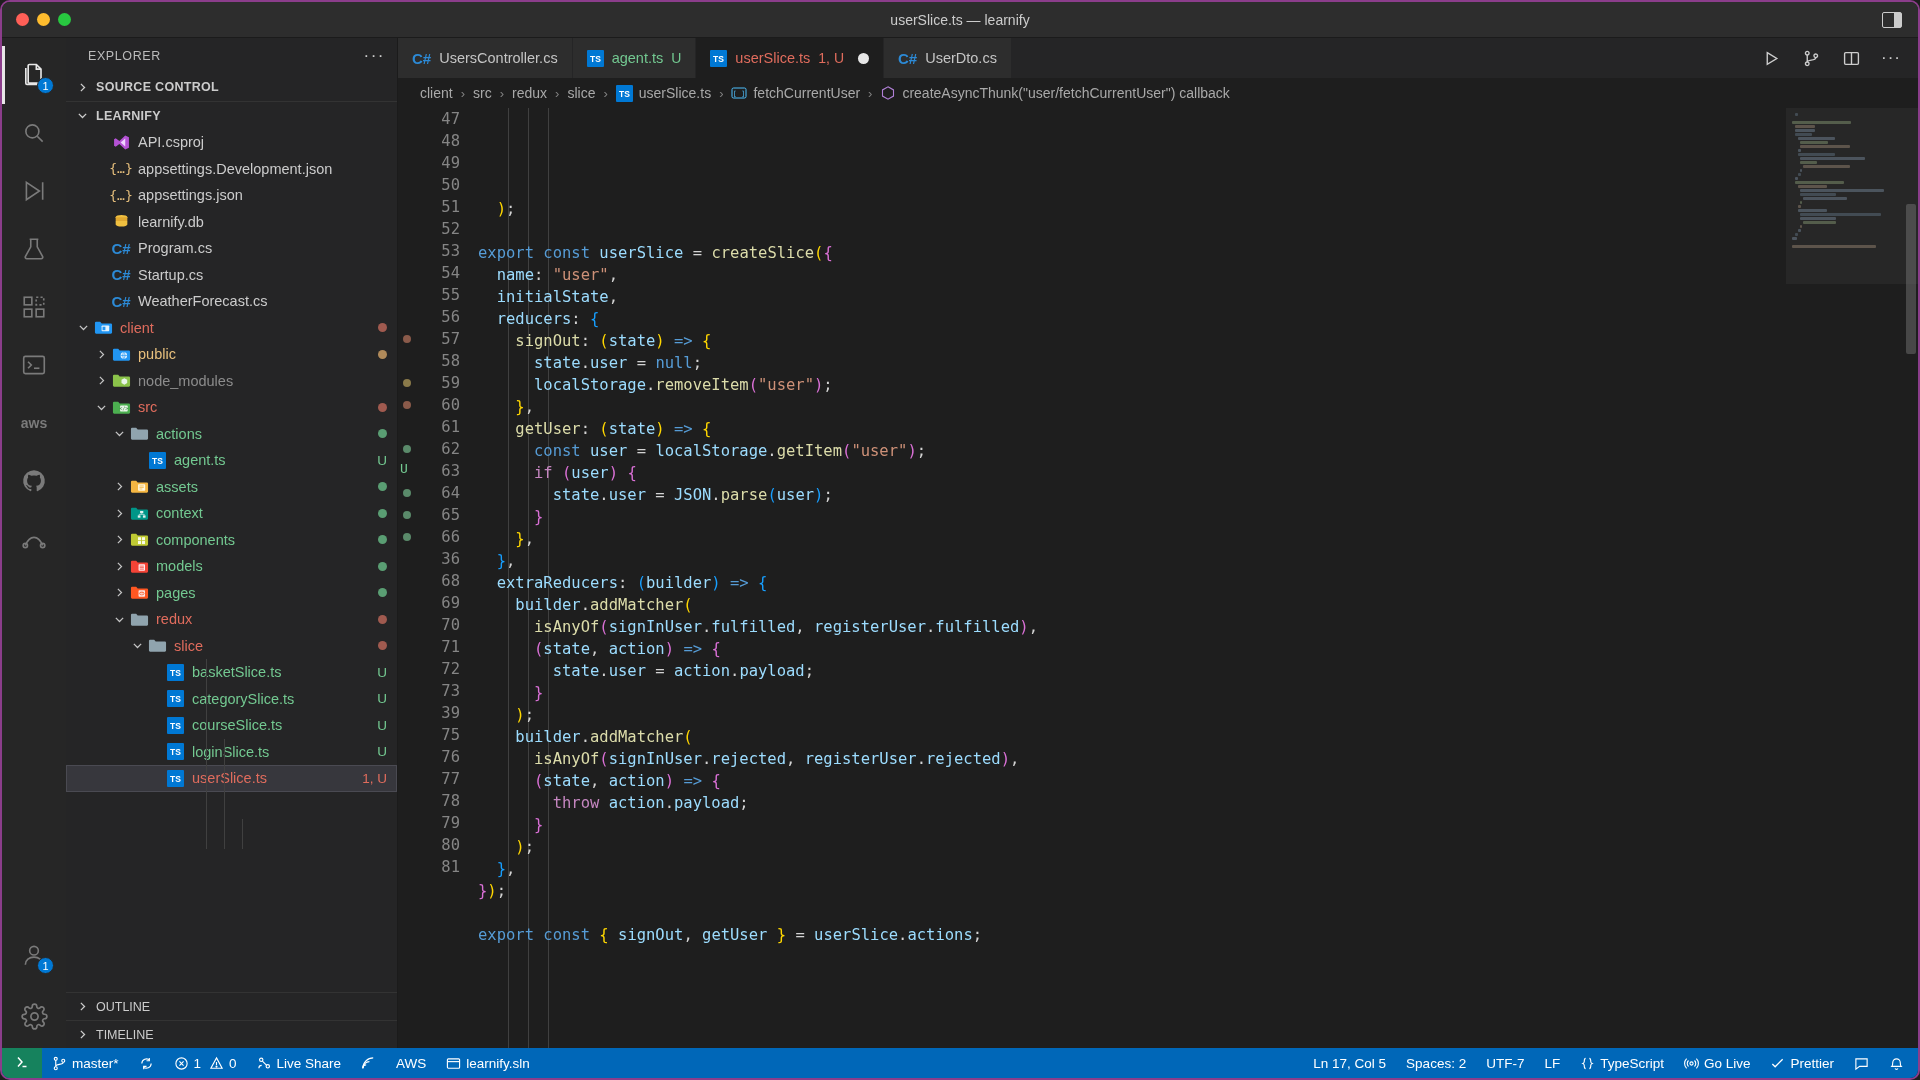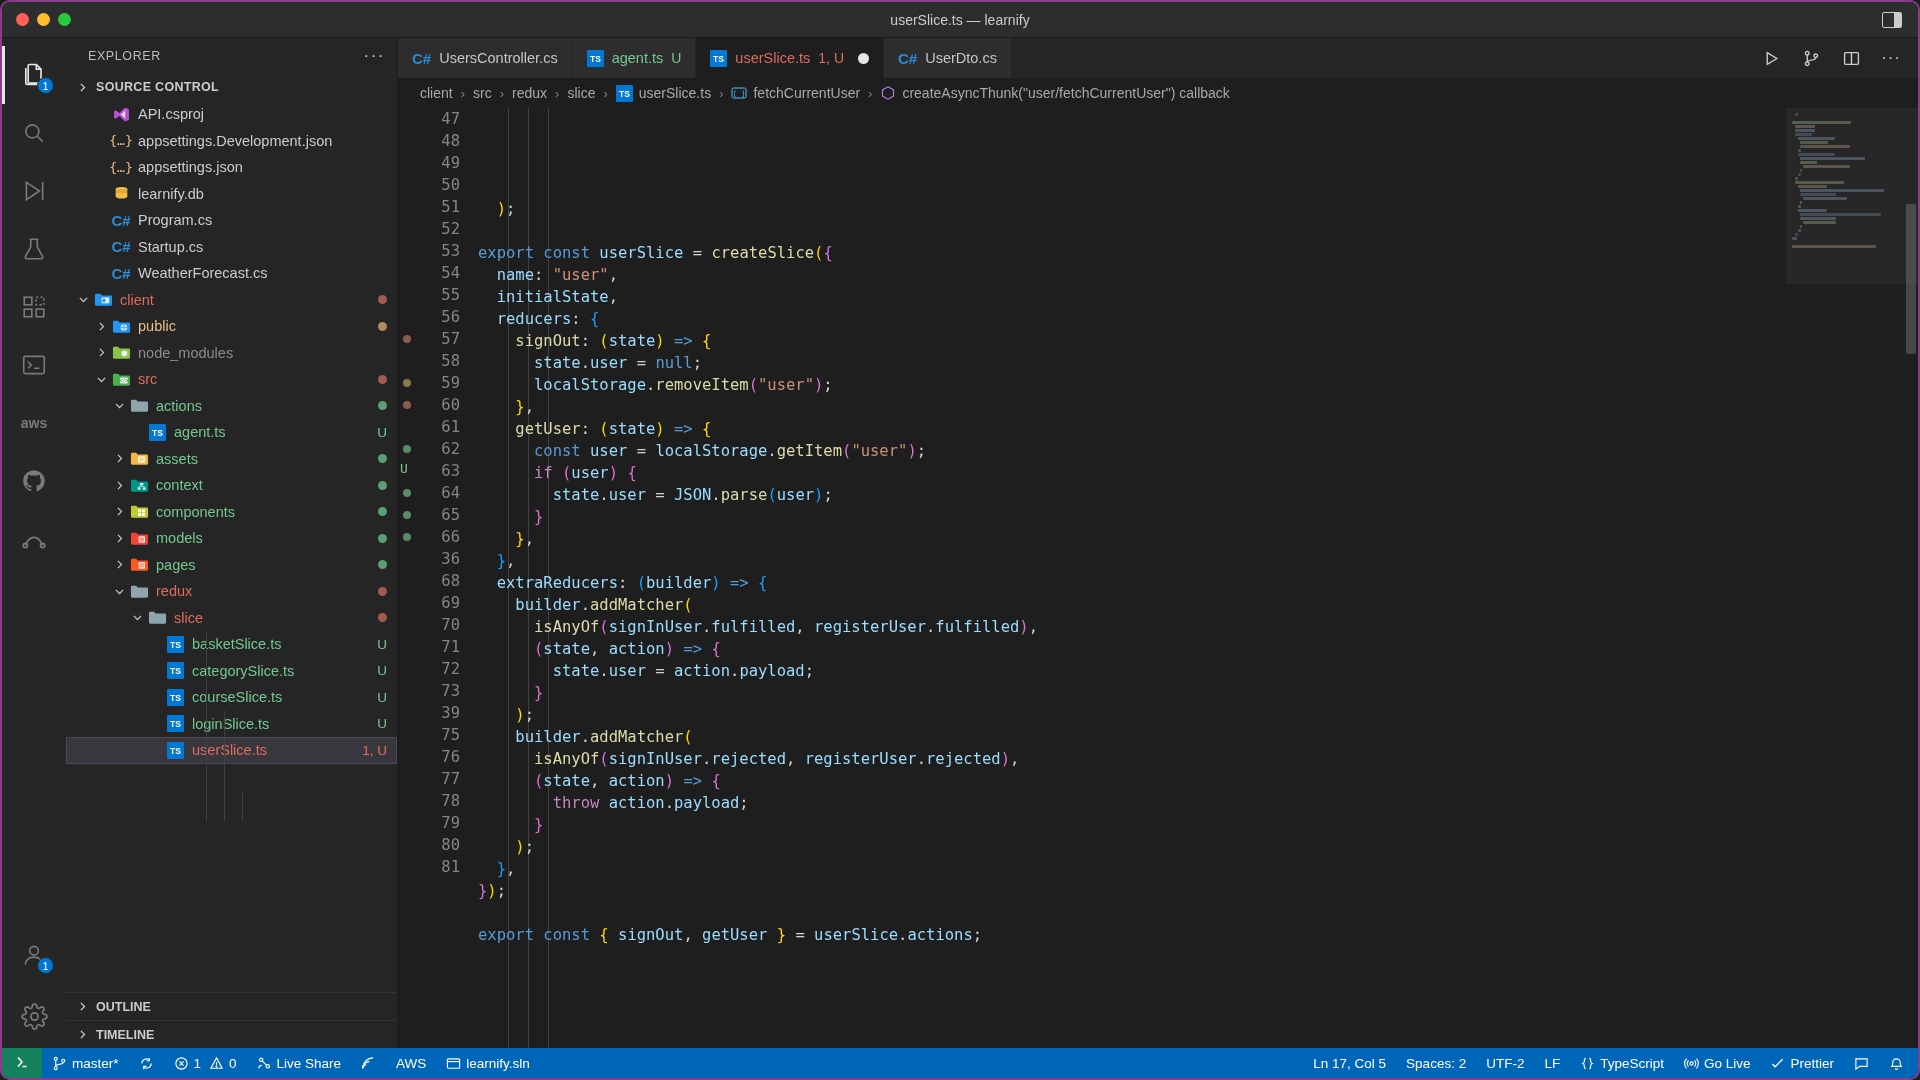--- a/index.html
+++ b/index.html
@@ -117,21 +117,21 @@
     margin-left: auto; width: 9px; height: 9px; border-radius: 50%; flex: 0 0 9px;
   }
   .ficon { width: 22px; flex: 0 0 22px; display:flex; align-items:center; justify-content:center; margin-right: 6px; }
   .ficon svg, .ficon span { display:block; }
   .indent-guide {
     position: absolute; top: 0; bottom: 0; width: 1px; background: #404040;
   }
   .sb-bottom { flex: 0 0 auto; }
   .bot-sec {
     height: 28px; display:flex; align-items:center; gap:6px;
-    padding-left: 8px; font-size: 12.5px; font-weight: bold; color: #cccccc;
+    padding-left: 8px; font-size: 12.5px; font-weight: normal; color: #cccccc;
     border-top: 1px solid #333333;
   }
 
   
   .editor { flex: 1; display: flex; flex-direction: column; min-width: 0; background: #1e1e1e; }
   .tabsbar { height: 40px; flex: 0 0 40px; background: #252526; display: flex; align-items: stretch; }
   .tab {
     display: flex; align-items: center; gap: 8px;
     padding: 0 14px; font-size: 14.5px; color: #8e8e8e;
     background: #2d2d2d; border-right: 1px solid #252526;
@@ -337,20 +337,28 @@
 
       <div class="sec-header" style="border-top:none;">
         <span class="chev">
           <svg width="13" height="13" viewBox="0 0 16 16" fill="none" stroke="currentColor" stroke-width="1.6">
               <path d="M6 3.5l4.5 4.5L6 12.5"></path>
             </svg>
         </span>
         <span>SOURCE CONTROL</span>
       </div>
 
+      <div class="sec-header">
+        <span class="chev">
+          <svg width="13" height="13" viewBox="0 0 16 16" fill="none" stroke="currentColor" stroke-width="1.6">
+              <path d="M3.5 6L8 10.5 12.5 6"></path>
+            </svg>
+        </span>
+        <span>LEARNIFY</span>
+      </div>
 
       <div class="tree" id="tree">
           <div class="row" style="padding-left: 26px;">
             <span class="twist"></span>
             <span class="ficon">
               <svg width="17" height="17" viewBox="0 0 16 16">
                 <path d="M11.5 1.5L15 3v10l-3.5 1.5L6 9.5 2.5 12 1 11V5l1.5-1L6 6.5z" fill="#b452d4"></path>
                 <path d="M11.5 4.2v7.6L7.2 8z" fill="#f0d4ff"></path>
               </svg>
             </span>
@@ -975,21 +983,21 @@
     </div>
 
     <div class="st-right">
       <div class="st">
         <span>Ln 17, Col 5</span>
       </div>
       <div class="st">
         <span>Spaces: 2</span>
       </div>
       <div class="st">
-        <span>UTF-2</span>
+        <span>UTF-7</span>
       </div>
       <div class="st">
         <span>LF</span>
       </div>
       <div class="st">
         <span>
           <svg width="15" height="15" viewBox="0 0 16 16" fill="none" stroke="#fff" stroke-width="1.2">
             <path d="M6 2.5C4.5 2.5 4.5 5 4.5 6.2S3 8 3 8s1.5.6 1.5 1.8S4.5 13.5 6 13.5"></path>
             <path d="M10 2.5c1.5 0 1.5 2.5 1.5 3.7S13 8 13 8s-1.5.6-1.5 1.8.0 3.7-1.5 3.7"></path>
           </svg>

